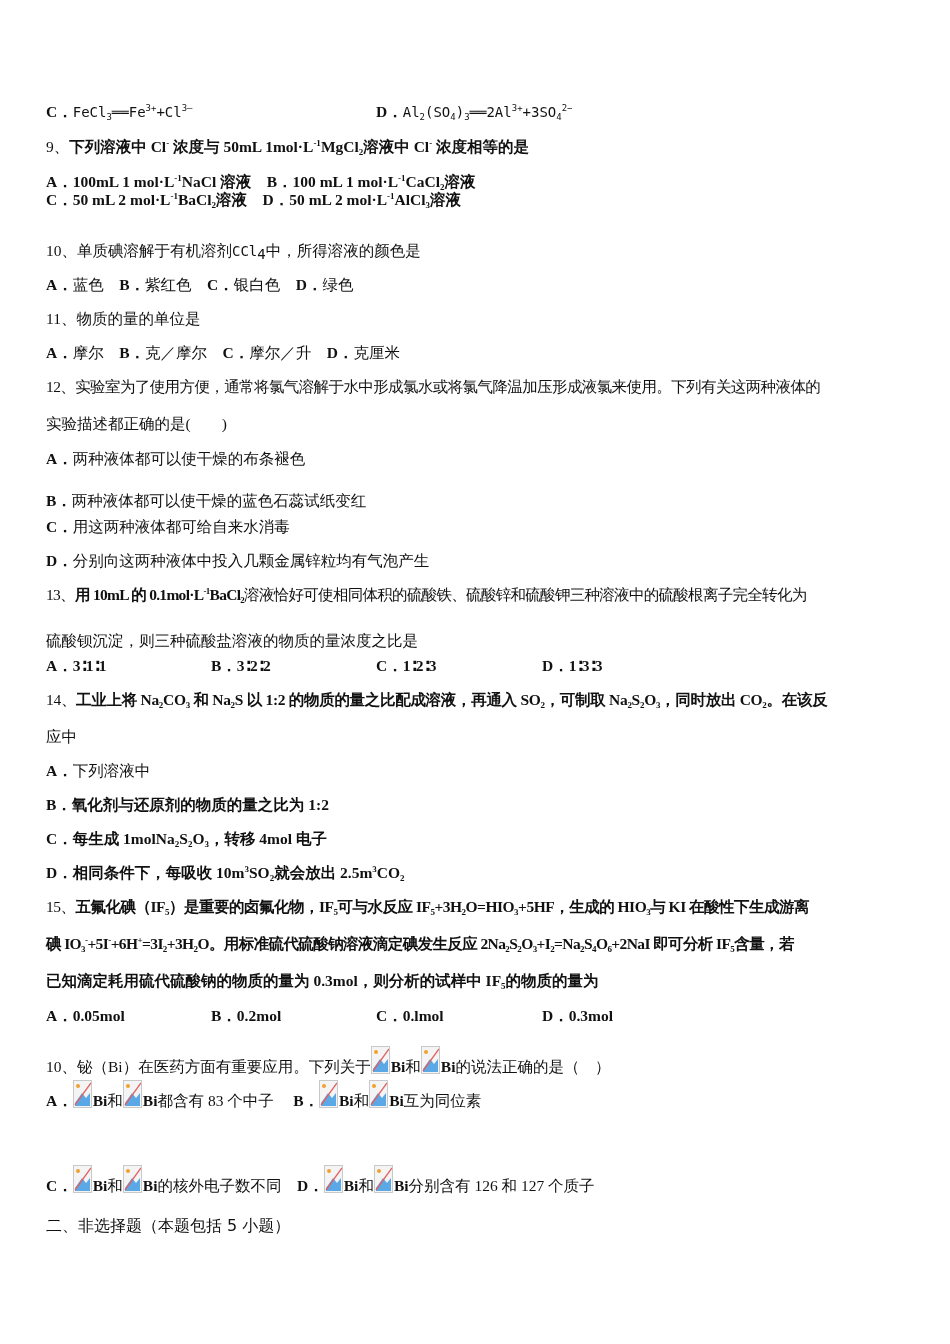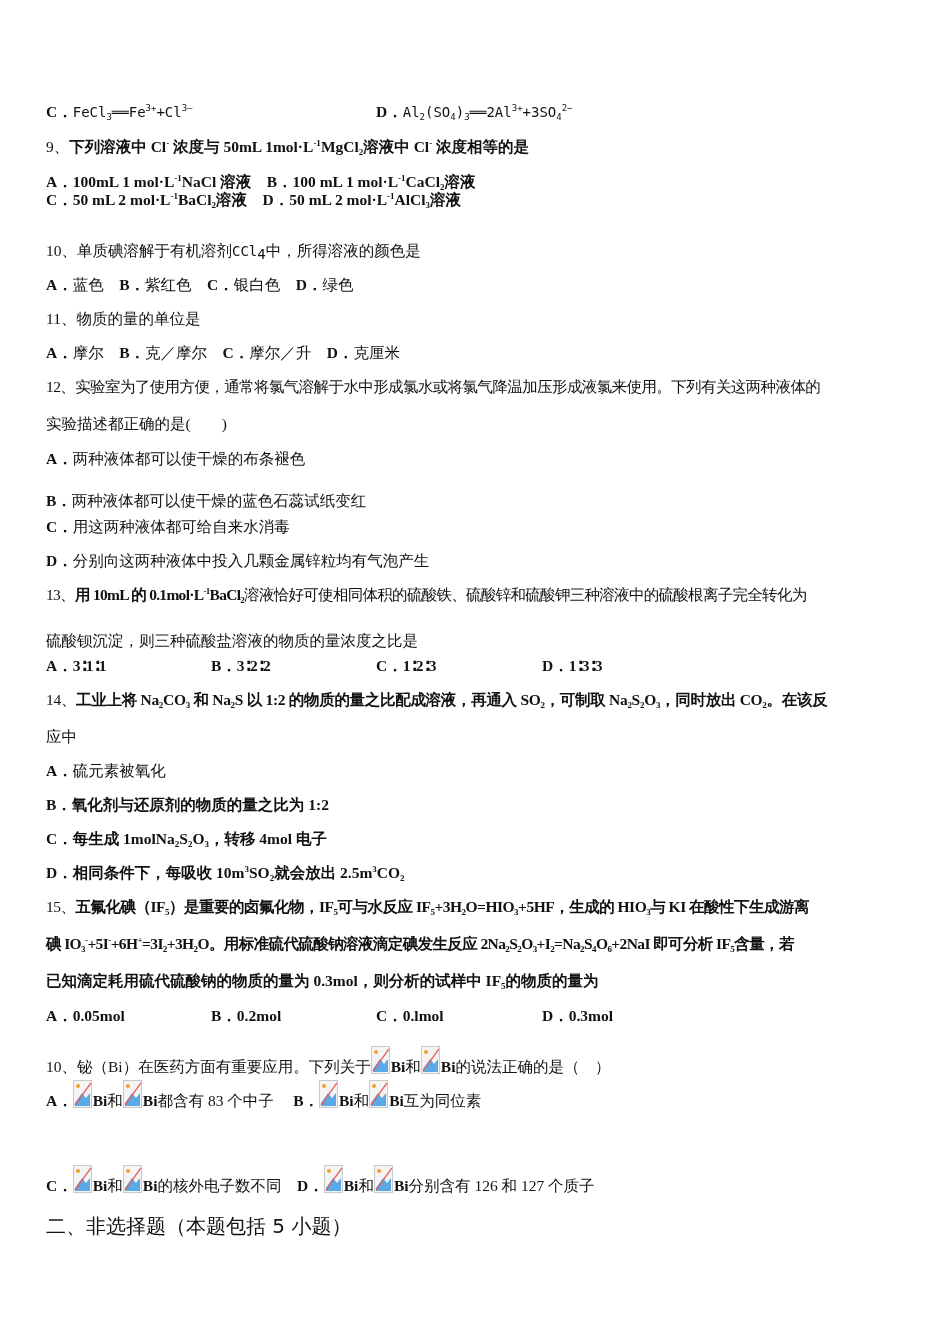--- a/index.html
+++ b/index.html
@@ -9,21 +9,21 @@
   .line { position: absolute; left: 0; white-space: nowrap; font-size: 15.5px; line-height: 20px; }
   .b { font-weight: bold; }
   .mono { font-family: "DejaVu Sans Mono", "Liberation Mono", monospace; font-size: 14px; }
   sub, sup { font-size: 9px; line-height: 0; }
   sup { vertical-align: 6px; }
   sub { vertical-align: -3px; }
   .opt { display: inline-block; }
   .img-icon { display: inline-block; width: 19px; height: 28px; vertical-align: -2px; position: relative;
               border: 1px solid #c9c9c9; background: #f4f4f4; box-sizing: border-box; margin-right: 1px; }
   .img-icon svg { position: absolute; left: 0; top: 0; }
-  .section { font-family: "DejaVu Sans", "Liberation Sans", sans-serif; font-size: 20px; }
+  .section { font-family: "DejaVu Sans", "Liberation Sans", sans-serif; font-size: 16px; }
 </style>
 </head>
 <body>
 
 <div class="page">
 
   <div class="line" style="top:102px;">
     <span class="b">C．</span><span class="mono"><span>FeCl</span><sub>3</sub><span>══</span><span>Fe</span><sup>3+</sup><span>+Cl</span><sup>3—</sup></span>
   </div>
   <div class="line" style="top:102px; left:330px;">
@@ -79,21 +79,21 @@
     <span style="position:absolute; left:0;"><span>A．</span><span>3∶1∶1</span></span>
     <span style="position:absolute; left:165px;"><span>B．</span><span>3∶2∶2</span></span>
     <span style="position:absolute; left:330px;"><span>C．</span><span>1∶2∶3</span></span>
     <span style="position:absolute; left:496px;"><span>D．</span><span>1∶3∶3</span></span>
   </div>
 
   <div class="line" style="top:690px; letter-spacing:-0.3px;">
     <span>14、</span><span class="b"><span>工业上将 Na</span><sub>2</sub><span>CO</span><sub>3</sub><span> 和 Na</span><sub>2</sub><span>S 以 1:2 的物质的量之比配成溶液，再通入 SO</span><sub>2</sub><span>，可制取 Na</span><sub>2</sub><span>S</span><sub>2</sub><span>O</span><sub>3</sub><span>，同时放出 CO</span><sub>2</sub><span>。在该反</span></span>
   </div>
   <div class="line" style="top:727px;"><span>应中</span></div>
-  <div class="line" style="top:761px;"><span class="b">A．</span><span>硫元素被氧化</span></div>
+  <div class="line" style="top:761px;"><span class="b">A．</span><span>下列溶液中</span></div>
   <div class="line" style="top:795px;"><span class="b">B．</span><span class="b">氧化剂与还原剂的物质的量之比为 1:2</span></div>
   <div class="line b" style="top:829px;">
     <span>C．</span><span>每生成 1molNa</span><sub>2</sub><span>S</span><sub>2</sub><span>O</span><sub>3</sub><span>，转移 4mol 电子</span>
   </div>
   <div class="line b" style="top:863px;">
     <span>D．</span><span>相同条件下，每吸收 10m</span><sup>3</sup><span>SO</span><sub>2</sub><span>就会放出 2.5m</span><sup>3</sup><span>CO</span><sub>2</sub>
   </div>
 
   <div class="line b" style="top:897px; letter-spacing:-0.5px;">
     <span style="font-weight:normal;">15、</span><span>五氟化碘（IF</span><sub>5</sub><span>）是重要的卤氟化物，IF</span><sub>5</sub><span>可与水反应 IF</span><sub>5</sub><span>+3H</span><sub>2</sub><span>O=HIO</span><sub>3</sub><span>+5HF，生成的 HIO</span><sub>3</sub><span>与 KI 在酸性下生成游离</span>

